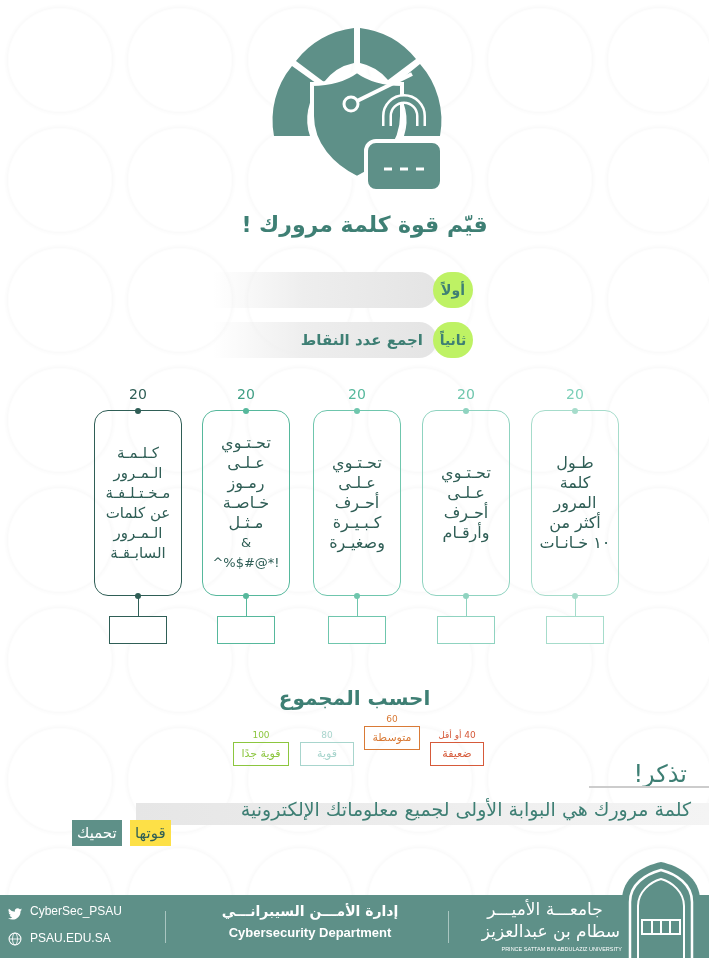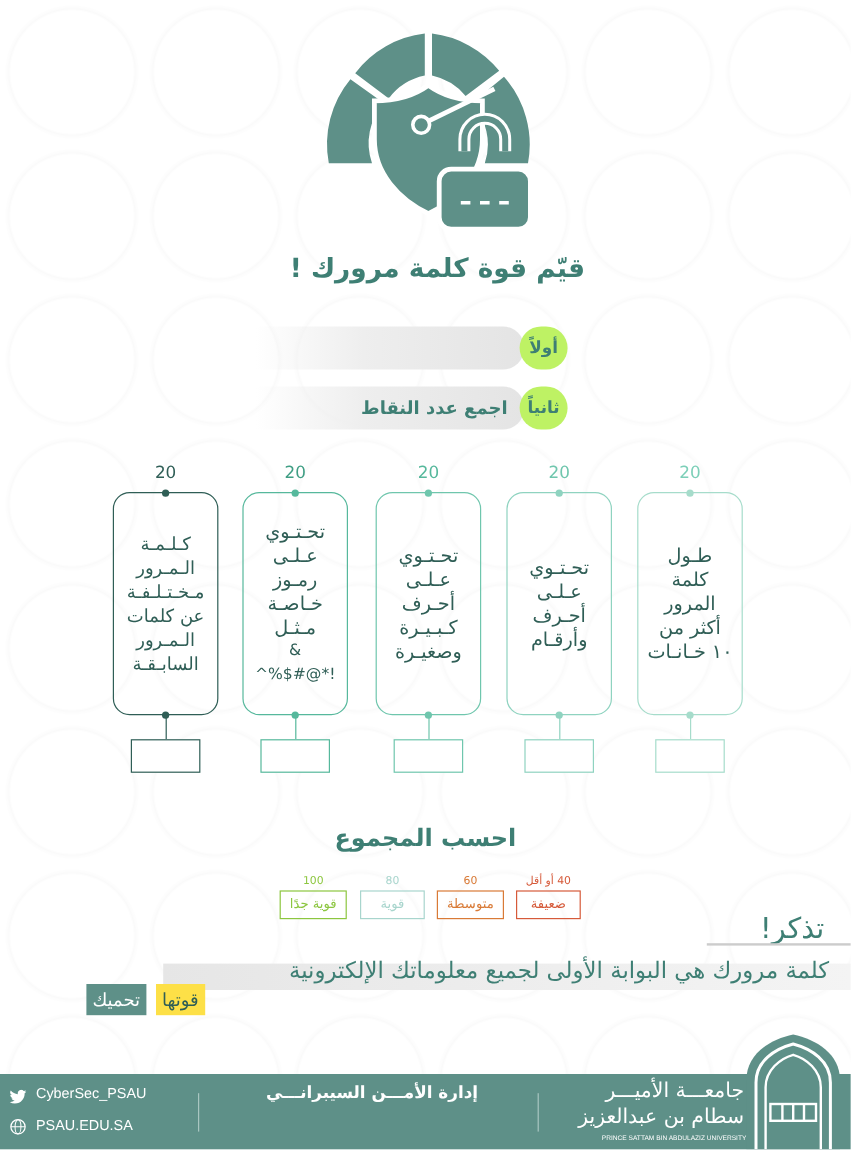--- a/index.html
+++ b/index.html
@@ -219,21 +219,21 @@
   <div class="stem" style="background:#2f5e56;"></div>
   <div class="answer" style="border-color:#2f5e56;"></div>
 </div>
 
 <div class="abs sum-title">احسب المجموع</div>
 
 <div class="abs level" style="left: 430px; top: 728px; width: 54px;">
   <div class="pts" style="color:#d65a3a; direction: rtl;">40 أو أقل</div>
   <div class="box" style="border-color:#d65a3a; color:#d65a3a;">ضعيفة</div>
 </div>
-<div class="abs level" style="left: 364px; top: 728px; width: 56px;">
+<div class="abs level" style="left: 364px; top: 712px; width: 56px;">
   <div class="pts" style="color:#d97a36;">60</div>
   <div class="box" style="border-color:#d97a36; color:#d97a36;">متوسطة</div>
 </div>
 <div class="abs level" style="left: 300px; top: 728px; width: 54px;">
   <div class="pts" style="color:#a8d5cd;">80</div>
   <div class="box" style="border-color:#a8d5cd; color:#a8d5cd;">قوية</div>
 </div>
 <div class="abs level" style="left: 233px; top: 728px; width: 56px;">
   <div class="pts" style="color:#8cc63f;">100</div>
   <div class="box" style="border-color:#8cc63f; color:#8cc63f;">قوية جدًا</div>
@@ -258,24 +258,25 @@
         <circle cx="10" cy="10" r="8.5" fill="none" stroke="#fff" stroke-width="1.5"></circle>
         <ellipse cx="10" cy="10" rx="3.5" ry="8.5" fill="none" stroke="#fff" stroke-width="1.2"></ellipse>
         <line x1="1.5" y1="10" x2="18.5" y2="10" stroke="#fff" stroke-width="1.2"></line>
       </svg>
   </div>
   <div class="ftxt" style="left: 30px; top: 36px; font-size: 12px; font-family: 'Liberation Sans', sans-serif;">PSAU.EDU.SA</div>
 
   <div class="fdiv" style="left: 165px;"></div>
 
   <div class="ftxt" style="left: 206px; top: 8px; width: 208px; text-align: center; font-size: 14px; direction: rtl; font-weight: bold;">إدارة الأمـــن السيبرانـــي</div>
+  <div class="ftxt" style="left: 206px; top: 30px; width: 208px; text-align: center; font-size: 13px; font-weight: bold; font-family: 'Liberation Sans', sans-serif;">Cybersecurity Department</div>
 
   <div class="fdiv" style="left: 448px;"></div>
 
-  <div class="ftxt" style="left: 470px; top: 4px; width: 150px; text-align: right; font-size: 17px; direction: rtl;">جامعـــة الأميـــر</div>
+  <div class="ftxt" style="left: 470px; top: 4px; width: 150px; text-align: center; font-size: 17px; direction: rtl;">جامعـــة الأميـــر</div>
   <div class="ftxt" style="left: 470px; top: 26px; width: 150px; text-align: right; font-size: 17px; direction: rtl;">سطام بن عبدالعزيز</div>
   <div class="ftxt" style="left: 466px; top: 51px; width: 156px; text-align: right; font-size: 5.5px; font-family: 'Liberation Sans', sans-serif;">PRINCE SATTAM BIN ABDULAZIZ UNIVERSITY</div>
 </div>
 
 <div class="abs" style="left: 618px; top: 860px; width: 86px; height: 98px;">
   <svg width="86" height="98" viewBox="0 0 86 98">
     <path d="M4 98 L4 40 C4 18 24 6 43 2 C62 6 82 18 82 40 L82 98 Z" fill="#5e9088"></path>
     <path d="M12 98 L12 42 C12 24 28 14 43 10 C58 14 74 24 74 42 L74 98" fill="none" stroke="#ffffff" stroke-width="2.5"></path>
     <path d="M20 98 L20 46 C20 32 32 22 43 19 C54 22 66 32 66 46 L66 98" fill="none" stroke="#ffffff" stroke-width="2"></path>
     <rect x="24" y="60" width="38" height="14" fill="none" stroke="#ffffff" stroke-width="2"></rect>

